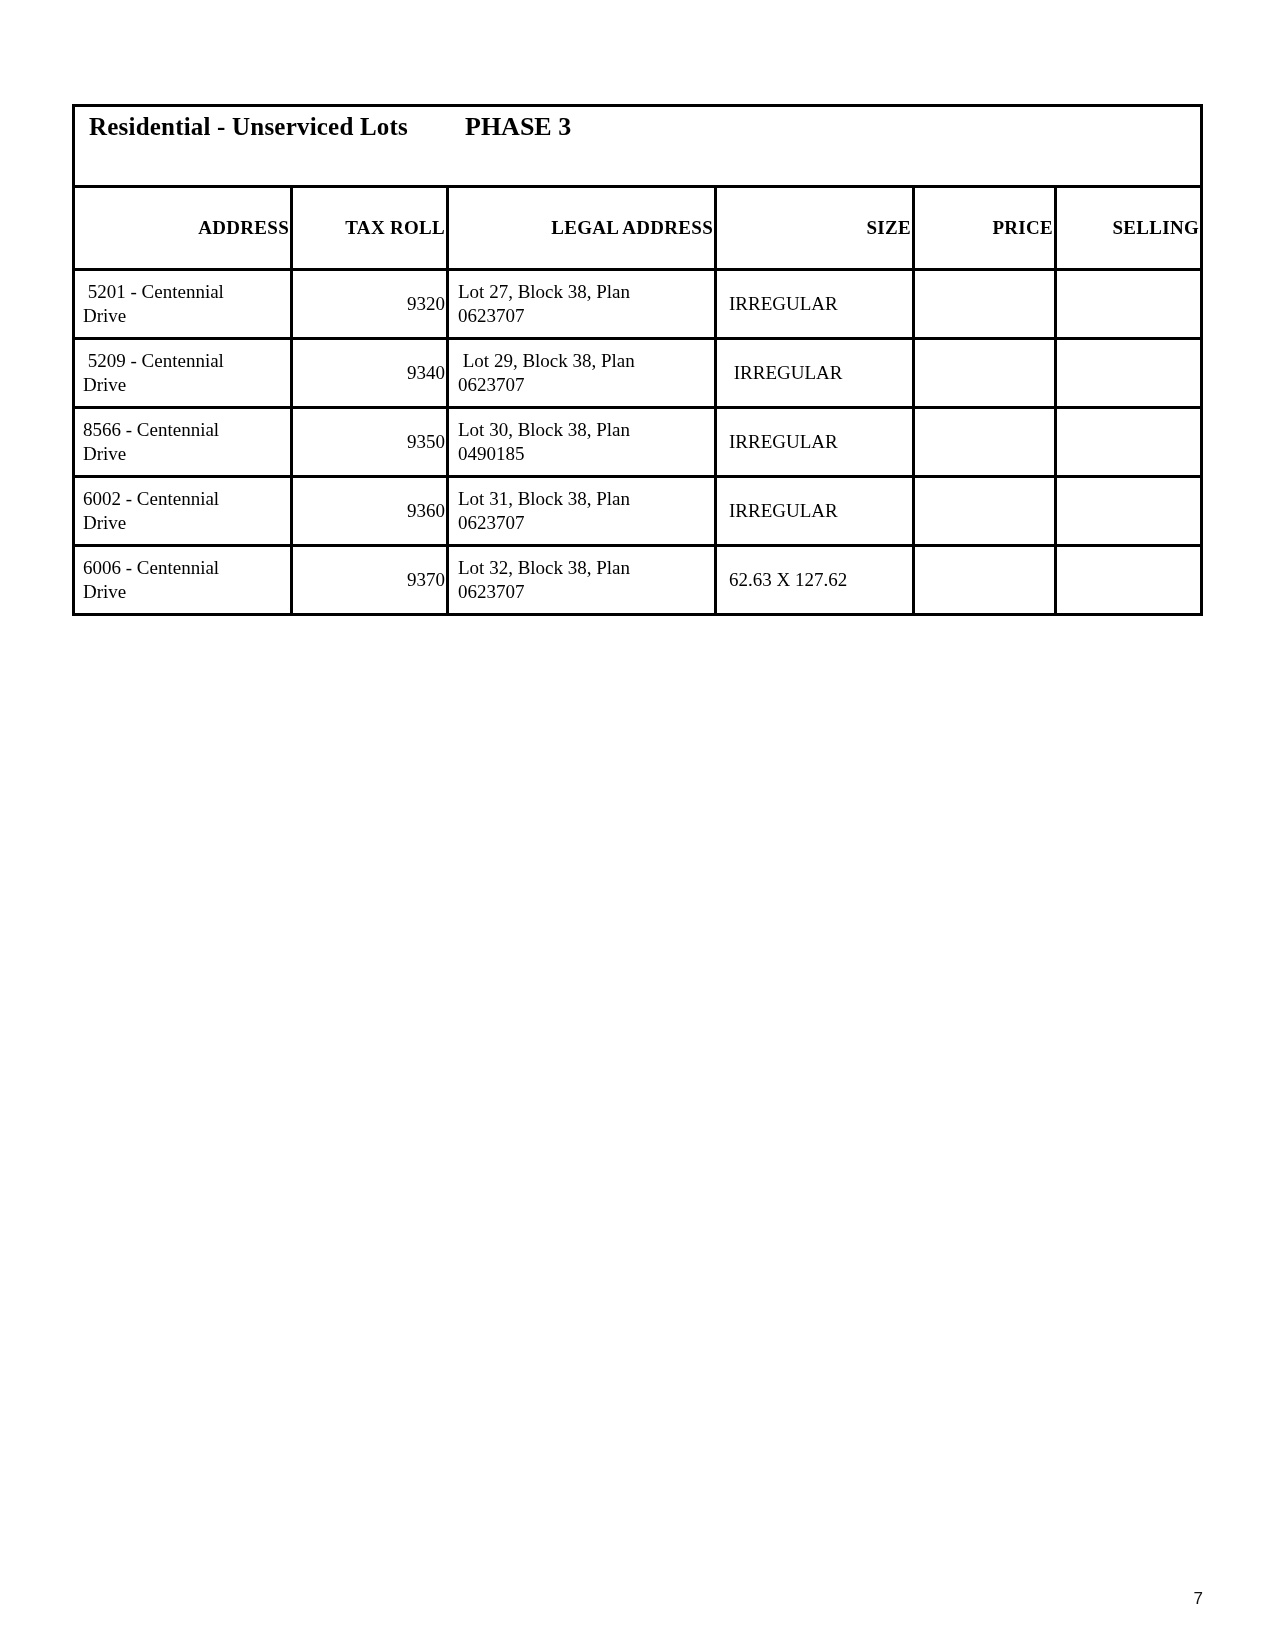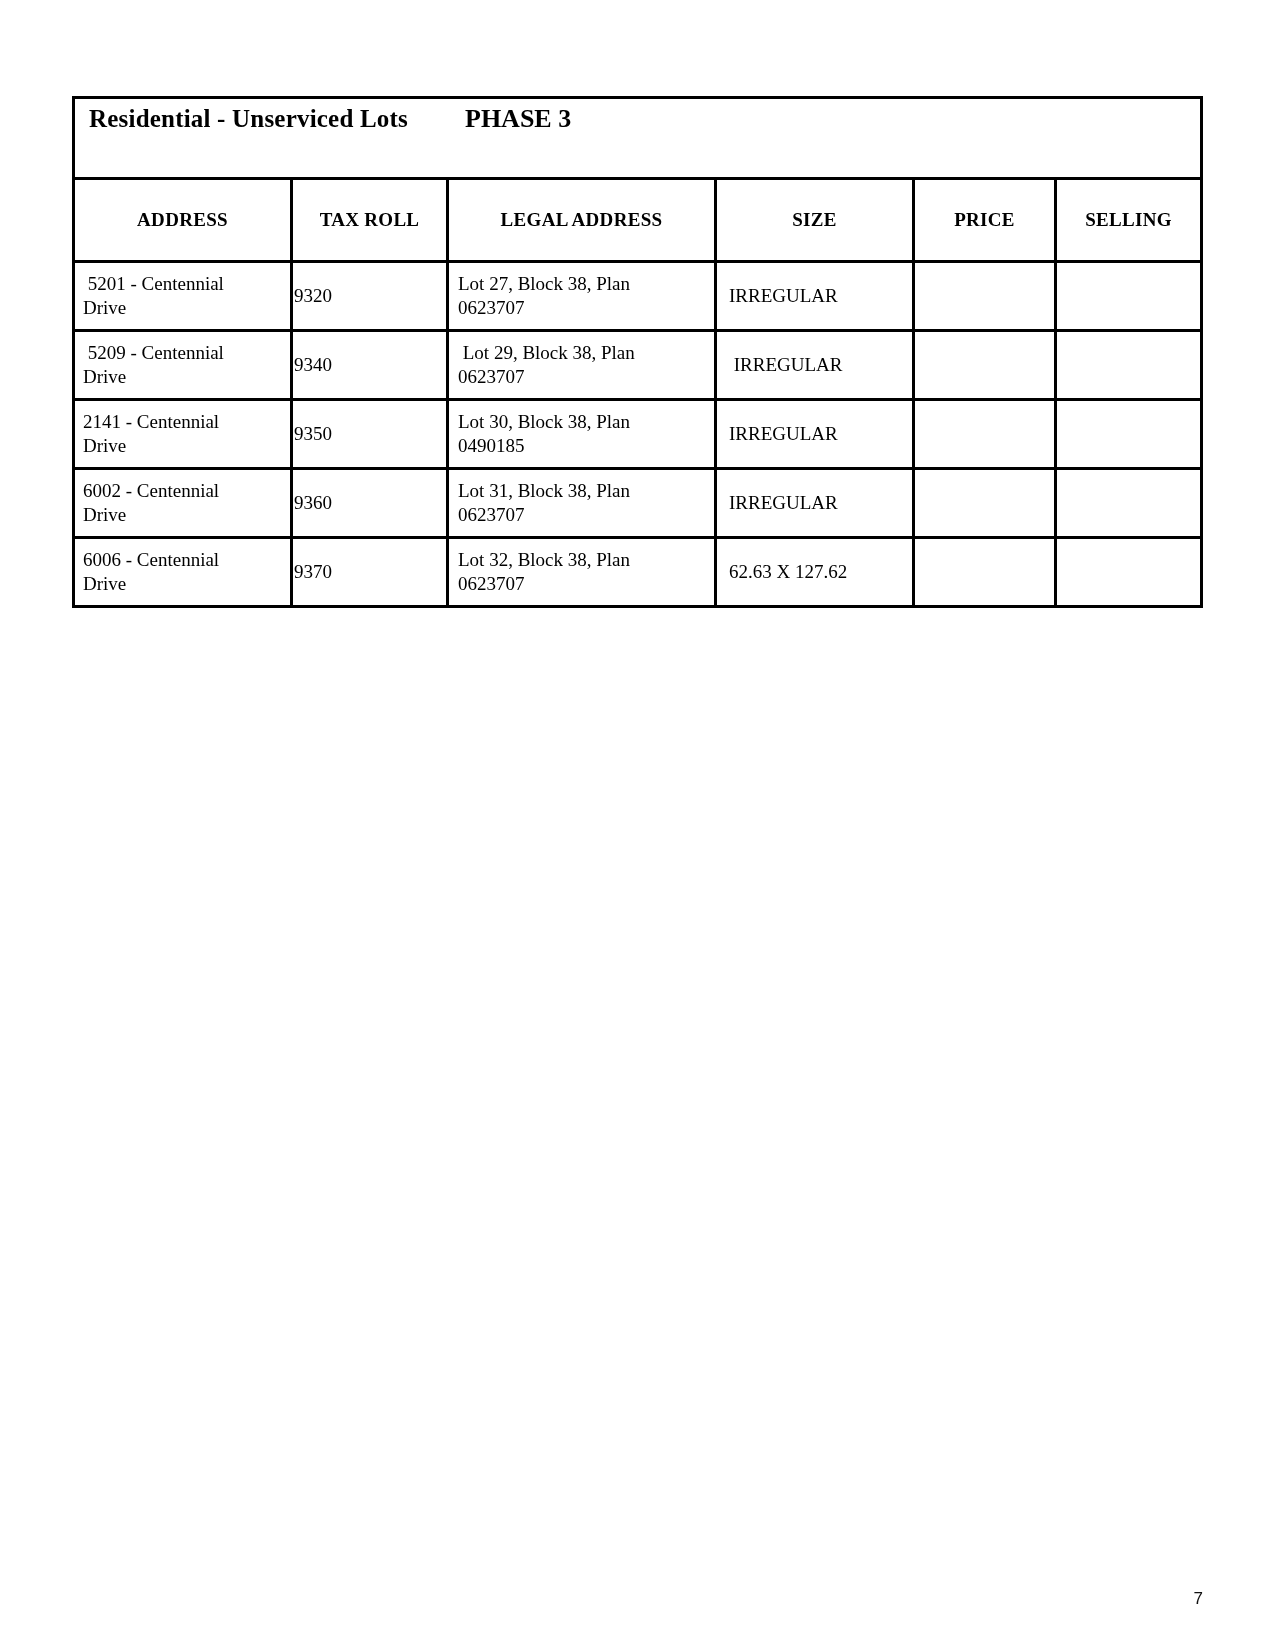--- a/index.html
+++ b/index.html
@@ -12,21 +12,21 @@
     width: 1275px;
     height: 1650px;
     background: #ffffff;
     color: #000000;
     font-family: "Liberation Serif", serif;
     overflow: hidden;
   }
   .doc-table-wrap {
     position: absolute;
     left: 72px;
-    top: 96px;
+    top: 104px;
     width: 1128px;
   }
   table.lots {
     border-collapse: collapse;
     table-layout: fixed;
     width: 100%;
   }
   table.lots td, table.lots th {
     border: 3px solid #000000;
     overflow: hidden;
@@ -48,39 +48,39 @@
     left: 390px;
     top: 5px;
     font-size: 26px;
     font-weight: bold;
   }
   
   tr.header-row th {
     height: 78px;
     font-size: 19px;
     font-weight: bold;
-    text-align: center;
+    text-align: right;
     vertical-align: middle;
     letter-spacing: 0.3px;
     margin-top: 30px;
   }
   
   tbody tr td {
     height: 64px;
     font-size: 19px;
     vertical-align: middle;
     line-height: 1.28;
   }
   td.c-address {
     padding-left: 8px;
     padding-right: 44px;
     white-space: pre-wrap;
   }
   td.c-tax {
-    text-align: left;
+    text-align: right;
   }
   td.c-legal {
     padding-left: 9px;
     white-space: pre-wrap;
   }
   td.c-size {
     padding-left: 12px;
     white-space: pre-wrap;
   }
   td.c-price, td.c-selling {
@@ -141,21 +141,21 @@
     <td class="c-address"> 5209 - Centennial
 Drive</td>
     <td class="c-tax">9340</td>
     <td class="c-legal"> Lot 29, Block 38, Plan
 0623707</td>
     <td class="c-size"> IRREGULAR</td>
     <td class="c-price"></td>
     <td class="c-selling"></td>
   </tr>
           <tr>
-    <td class="c-address">2141 - Centennial
+    <td class="c-address">8566 - Centennial
 Drive</td>
     <td class="c-tax">9350</td>
     <td class="c-legal">Lot 30, Block 38, Plan
 0490185</td>
     <td class="c-size">IRREGULAR</td>
     <td class="c-price"></td>
     <td class="c-selling"></td>
   </tr>
           <tr>
     <td class="c-address">6002 - Centennial

